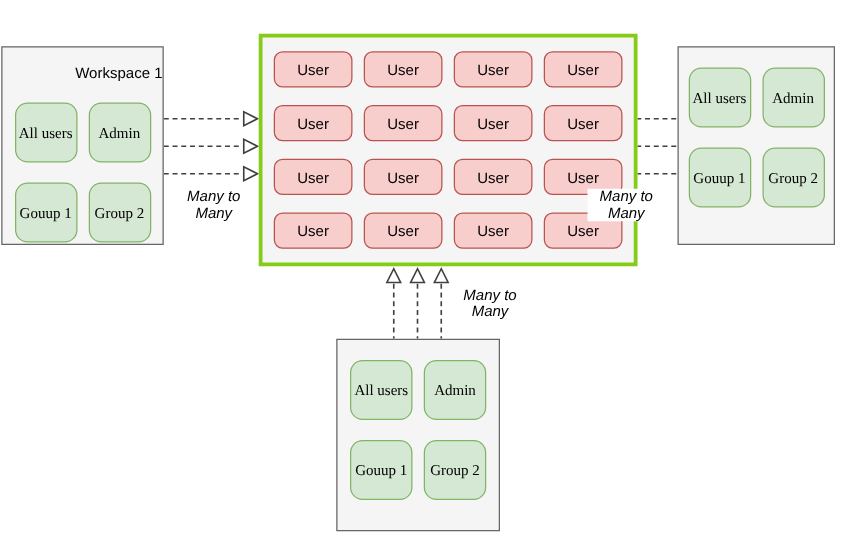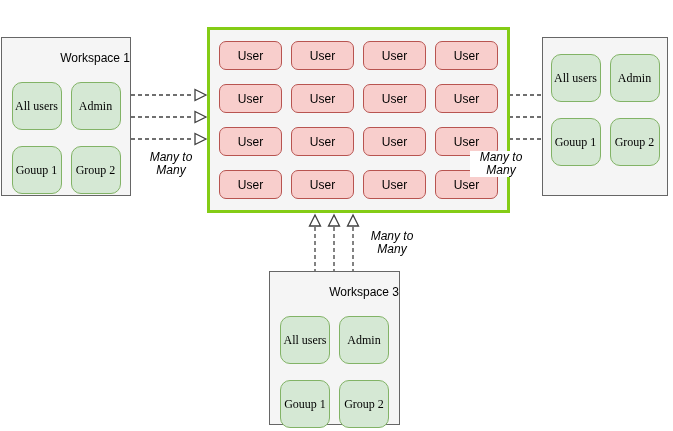--- a/index.html
+++ b/index.html
@@ -121,21 +121,20 @@
   <div class="workspace ws2">
     <div class="ws-grid">
       <div class="group-cell">All users</div>
       <div class="group-cell">Admin</div>
       <div class="group-cell">Gouup 1</div>
       <div class="group-cell">Group 2</div>
     </div>
   </div>
 
   <div class="workspace ws3">
-    <div class="ws-title">Workspace 3</div>
     <div class="ws-grid">
       <div class="group-cell">All users</div>
       <div class="group-cell">Admin</div>
       <div class="group-cell">Gouup 1</div>
       <div class="group-cell">Group 2</div>
     </div>
   </div>
 
   <div class="edge-label left">Many to Many</div>
   <div class="edge-label right">Many to Many</div>

